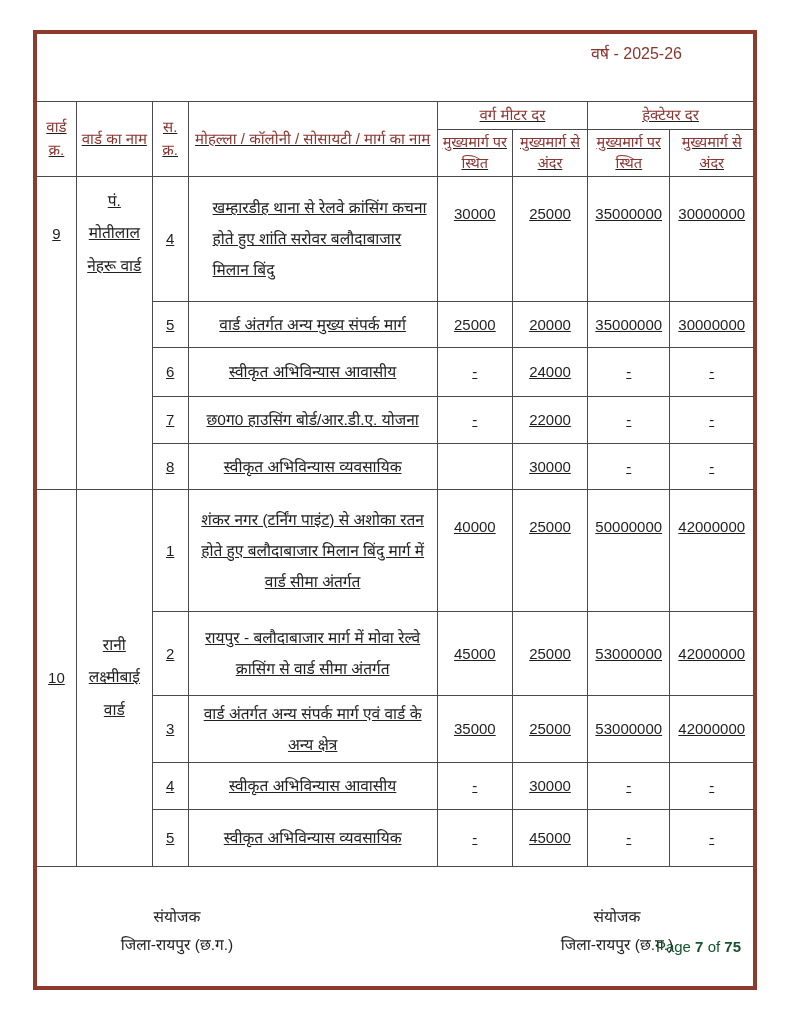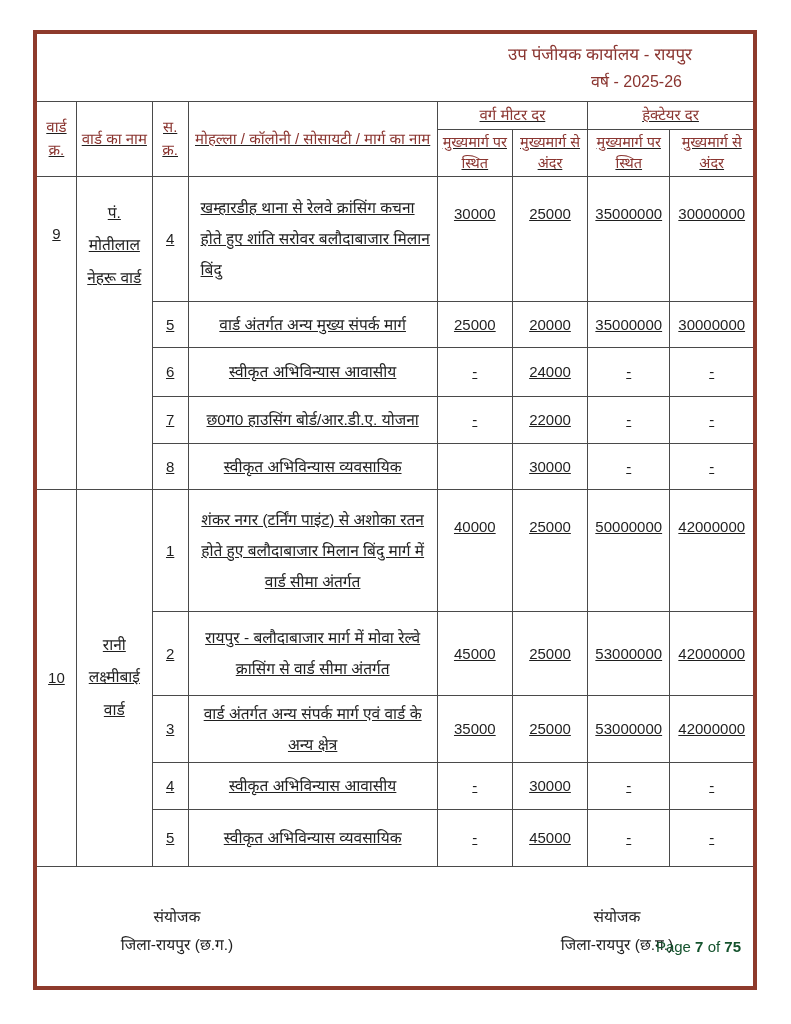--- a/index.html
+++ b/index.html
@@ -17,42 +17,41 @@
         text-align:center;vertical-align:middle;padding:2px 4px;overflow:hidden;}
   table.rates th:first-child,table.rates td.edge-l{border-left:none;}
   table.rates th:last-child,table.rates td.edge-r{border-right:none;}
   thead th{color:#8a3530;font-weight:normal;font-size:15px;line-height:1.5;}
   tr.group-row{height:26px;}
   tr.sub-row{height:47px;}
   tr.sub-row th{font-size:14.5px;line-height:1.45;}
   td.ward-no{font-size:15px;}
   td.ward-name{font-size:15.5px;line-height:2.1;padding:0 6px;}
   td.ward-no.w9{vertical-align:top;padding-top:48px;}
-  td.ward-name.w9{vertical-align:top;padding-top:20px;}
+  td.ward-name.w9{vertical-align:top;padding-top:8px;}
   td.sn{font-size:15px;}
   td.road{font-size:15.5px;line-height:2;padding:4px 10px;}
-  td.road.road-left{text-align:left;padding-left:12px;}
+  td.road.road-left{text-align:left;padding-left:24px;}
   td.num{font-size:15px;}
   tr.row-tall td.num{vertical-align:top;padding-top:28px;}
   
   .footer{position:relative;height:96px;font-size:15.5px;}
   .sig{position:absolute;top:36px;text-align:center;line-height:28px;}
   .sig-left{left:20px;width:240px;}
   .sig-right{left:455px;width:250px;}
   .page-num{position:absolute;right:12px;bottom:8px;font-size:15px;color:#14532d;}
   .page-num b{font-weight:bold;}
 </style>
 </head>
 <body>
 
 <div class="canvas">
   <div class="page">
 
     <div class="doc-header">
-      <div class="title">उप पंजीयक कार्यालय - रायपुर</div>
       <div class="year">वर्ष - 2025-26</div>
     </div>
 
     <table class="rates">
       <colgroup>
         <col style="width:5.5%">
           <col style="width:10.6%">
           <col style="width:5.0%">
           <col style="width:34.8%">
         <col style="width:10.5%">

